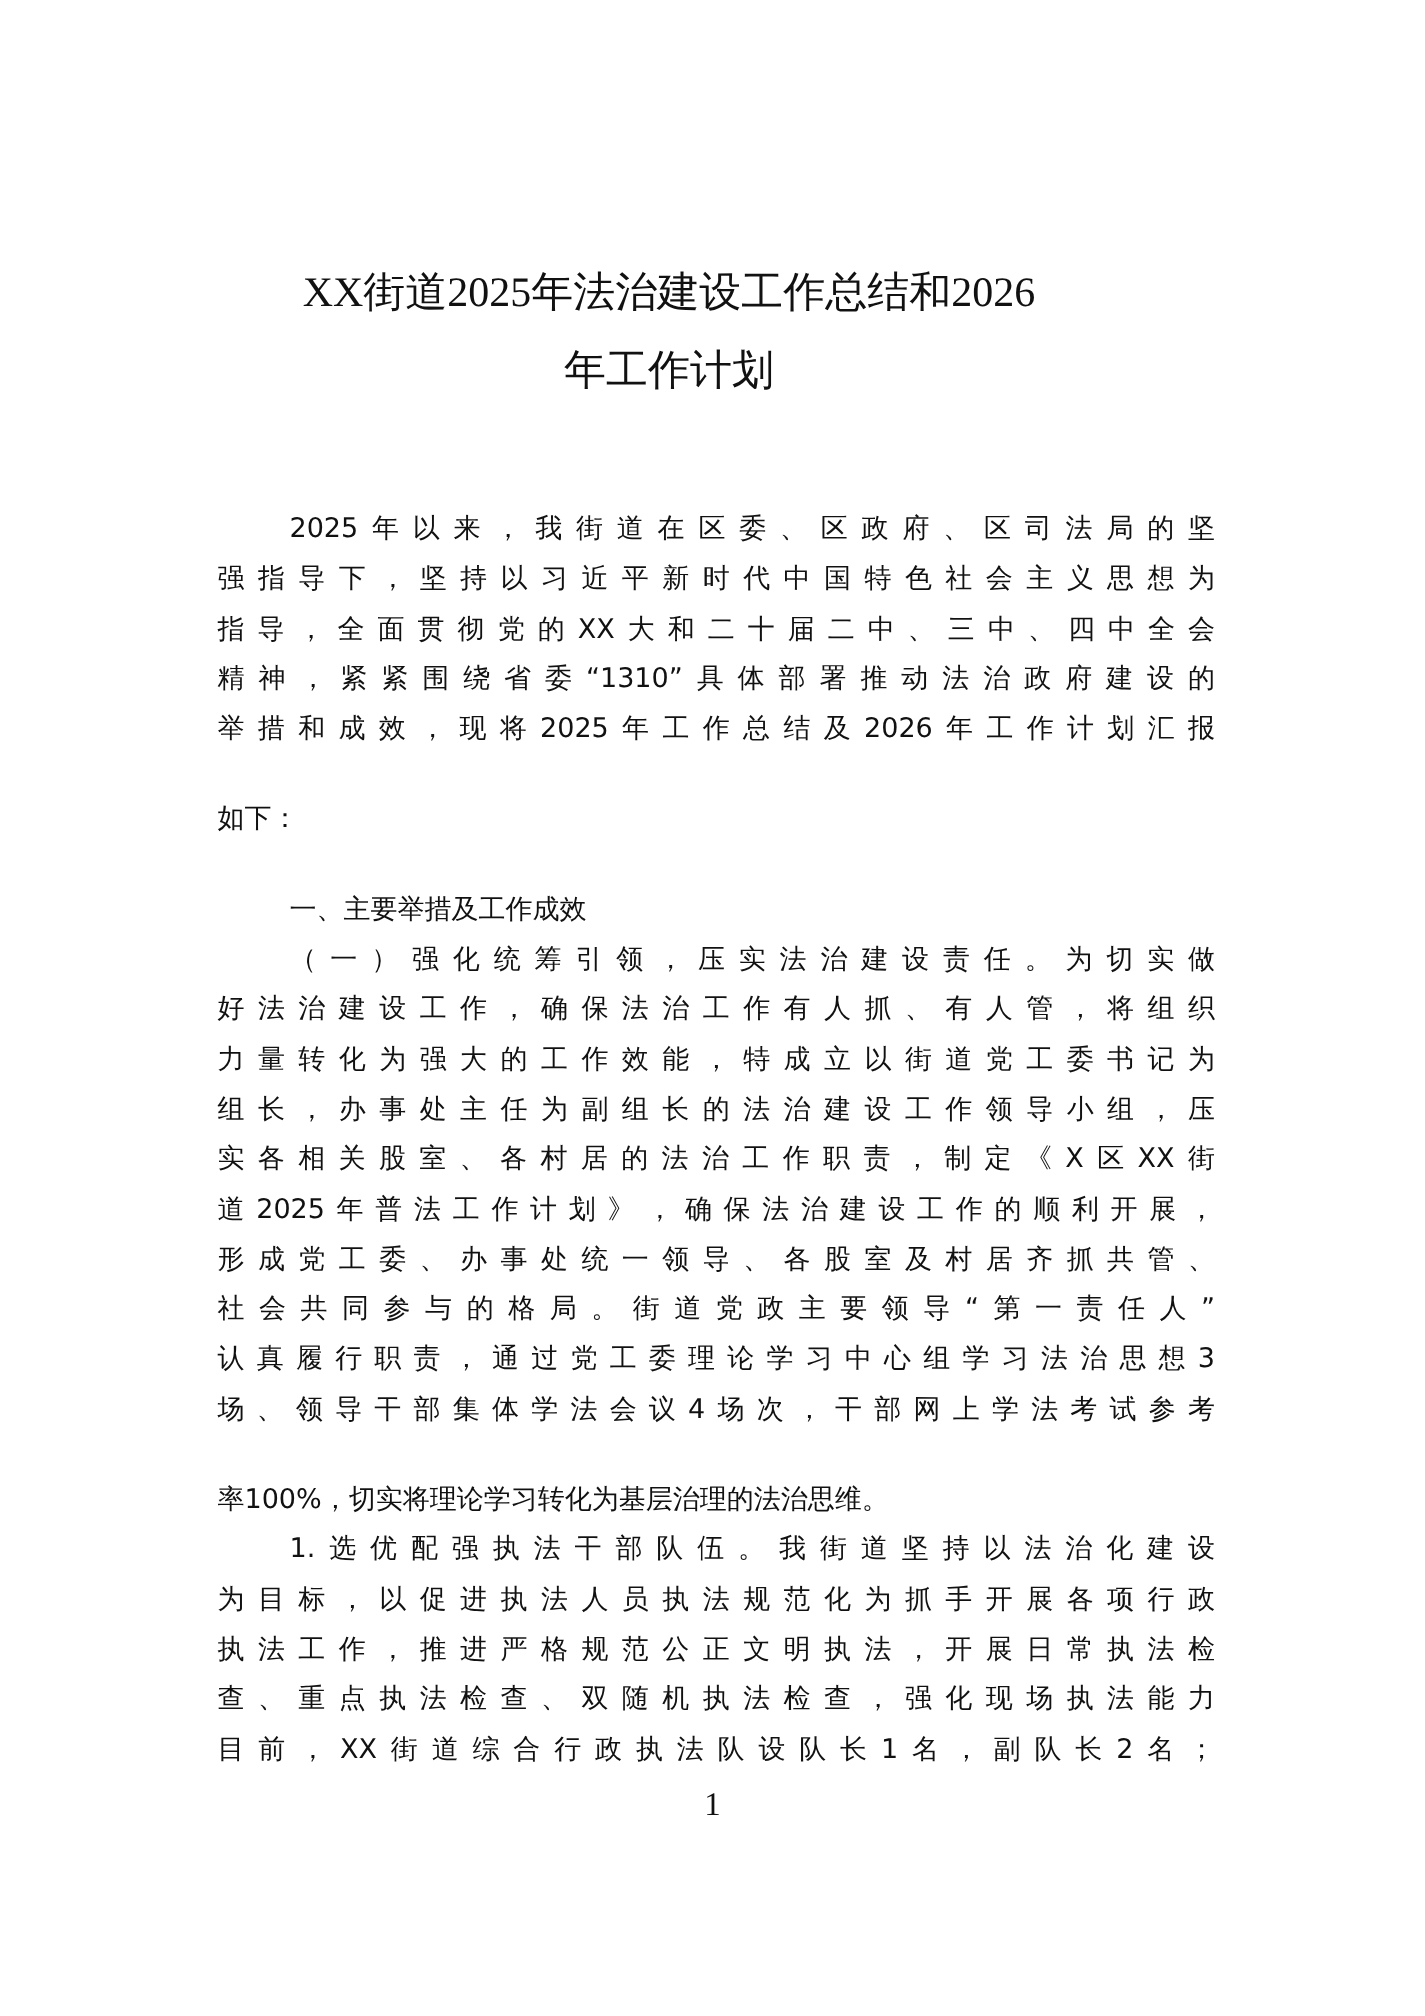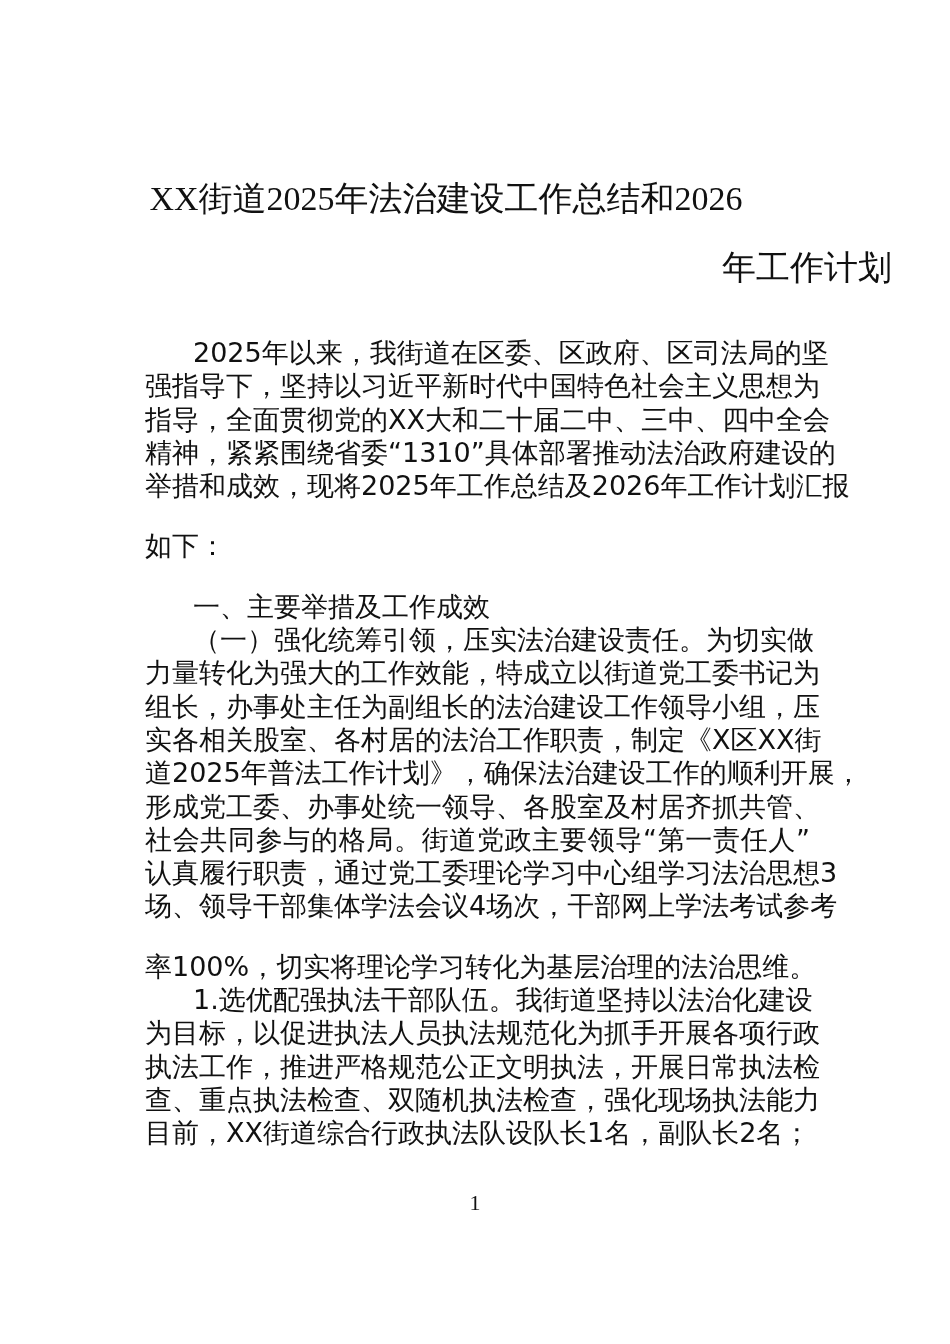--- a/index.html
+++ b/index.html
@@ -1,24 +1,24 @@
 <!DOCTYPE html>
 <html><head>
 <meta charset="utf-8">
 <style>
   html, body { margin: 0; padding: 0; background: #ffffff; }
   body { width: 950px; height: 1344px; position: relative; overflow: hidden;
          font-family: "DejaVu Sans", "Liberation Sans", sans-serif; color: #111111; }
   .page { position: absolute; left: 0; top: 0; width: 950px; height: 1344px; background: #fff; }
   .title { position: absolute; left: 0; width: 892px; text-align: center;
-           font-family: "Liberation Serif", "DejaVu Serif", serif; font-size: 34px; color: #111; white-space: nowrap; }
+           font-family: "Liberation Serif", "DejaVu Serif", serif; font-size: 28px; color: #111; white-space: nowrap; }
   .t1 { top: 176px; }
-  .t2 { top: 245px; text-align: right; }
+  .t2 { top: 228px; }
   .body { position: absolute; left: 145px; width: 665px; top: 336px; }
-  .line { height: 33.3px; line-height: 33.3px; font-size: 27px; white-space: nowrap;
+  .line { height: 33.3px; line-height: 33.3px; font-size: 18px; white-space: nowrap;
           text-align: justify; text-align-last: justify; overflow: visible; }
   .line.last { text-align-last: left; margin-top: 27px; }
   .indent { padding-left: 48px; }
   .bold { font-weight: normal; }
   .pagenum { position: absolute; top: 1190px; left: 0; width: 950px; text-align: center;
              font-family: "Liberation Serif", serif; font-size: 22px; color: #111; }
 </style>
 </head>
 <body>
 
@@ -31,20 +31,21 @@
     <div class="line indent">2025年以来，我街道在区委、区政府、区司法局的坚</div>
     <div class="line">强指导下，坚持以习近平新时代中国特色社会主义思想为</div>
     <div class="line">指导，全面贯彻党的XX大和二十届二中、三中、四中全会</div>
     <div class="line">精神，紧紧围绕省委“1310”具体部署推动法治政府建设的</div>
     <div class="line">举措和成效，现将2025年工作总结及2026年工作计划汇报</div>
     <div class="line last">如下：</div>
 
     <div class="line last indent">一、主要举措及工作成效</div>
 
     <div class="line indent">（一）强化统筹引领，压实法治建设责任。为切实做</div>
+    <div class="line">好法治建设工作，确保法治工作有人抓、有人管，将组织</div>
     <div class="line">力量转化为强大的工作效能，特成立以街道党工委书记为</div>
     <div class="line">组长，办事处主任为副组长的法治建设工作领导小组，压</div>
     <div class="line">实各相关股室、各村居的法治工作职责，制定《X区XX街</div>
     <div class="line">道2025年普法工作计划》，确保法治建设工作的顺利开展，</div>
     <div class="line">形成党工委、办事处统一领导、各股室及村居齐抓共管、</div>
     <div class="line">社会共同参与的格局。街道党政主要领导“第一责任人”</div>
     <div class="line">认真履行职责，通过党工委理论学习中心组学习法治思想3</div>
     <div class="line">场、领导干部集体学法会议4场次，干部网上学法考试参考</div>
     <div class="line last">率100%，切实将理论学习转化为基层治理的法治思维。</div>
 

